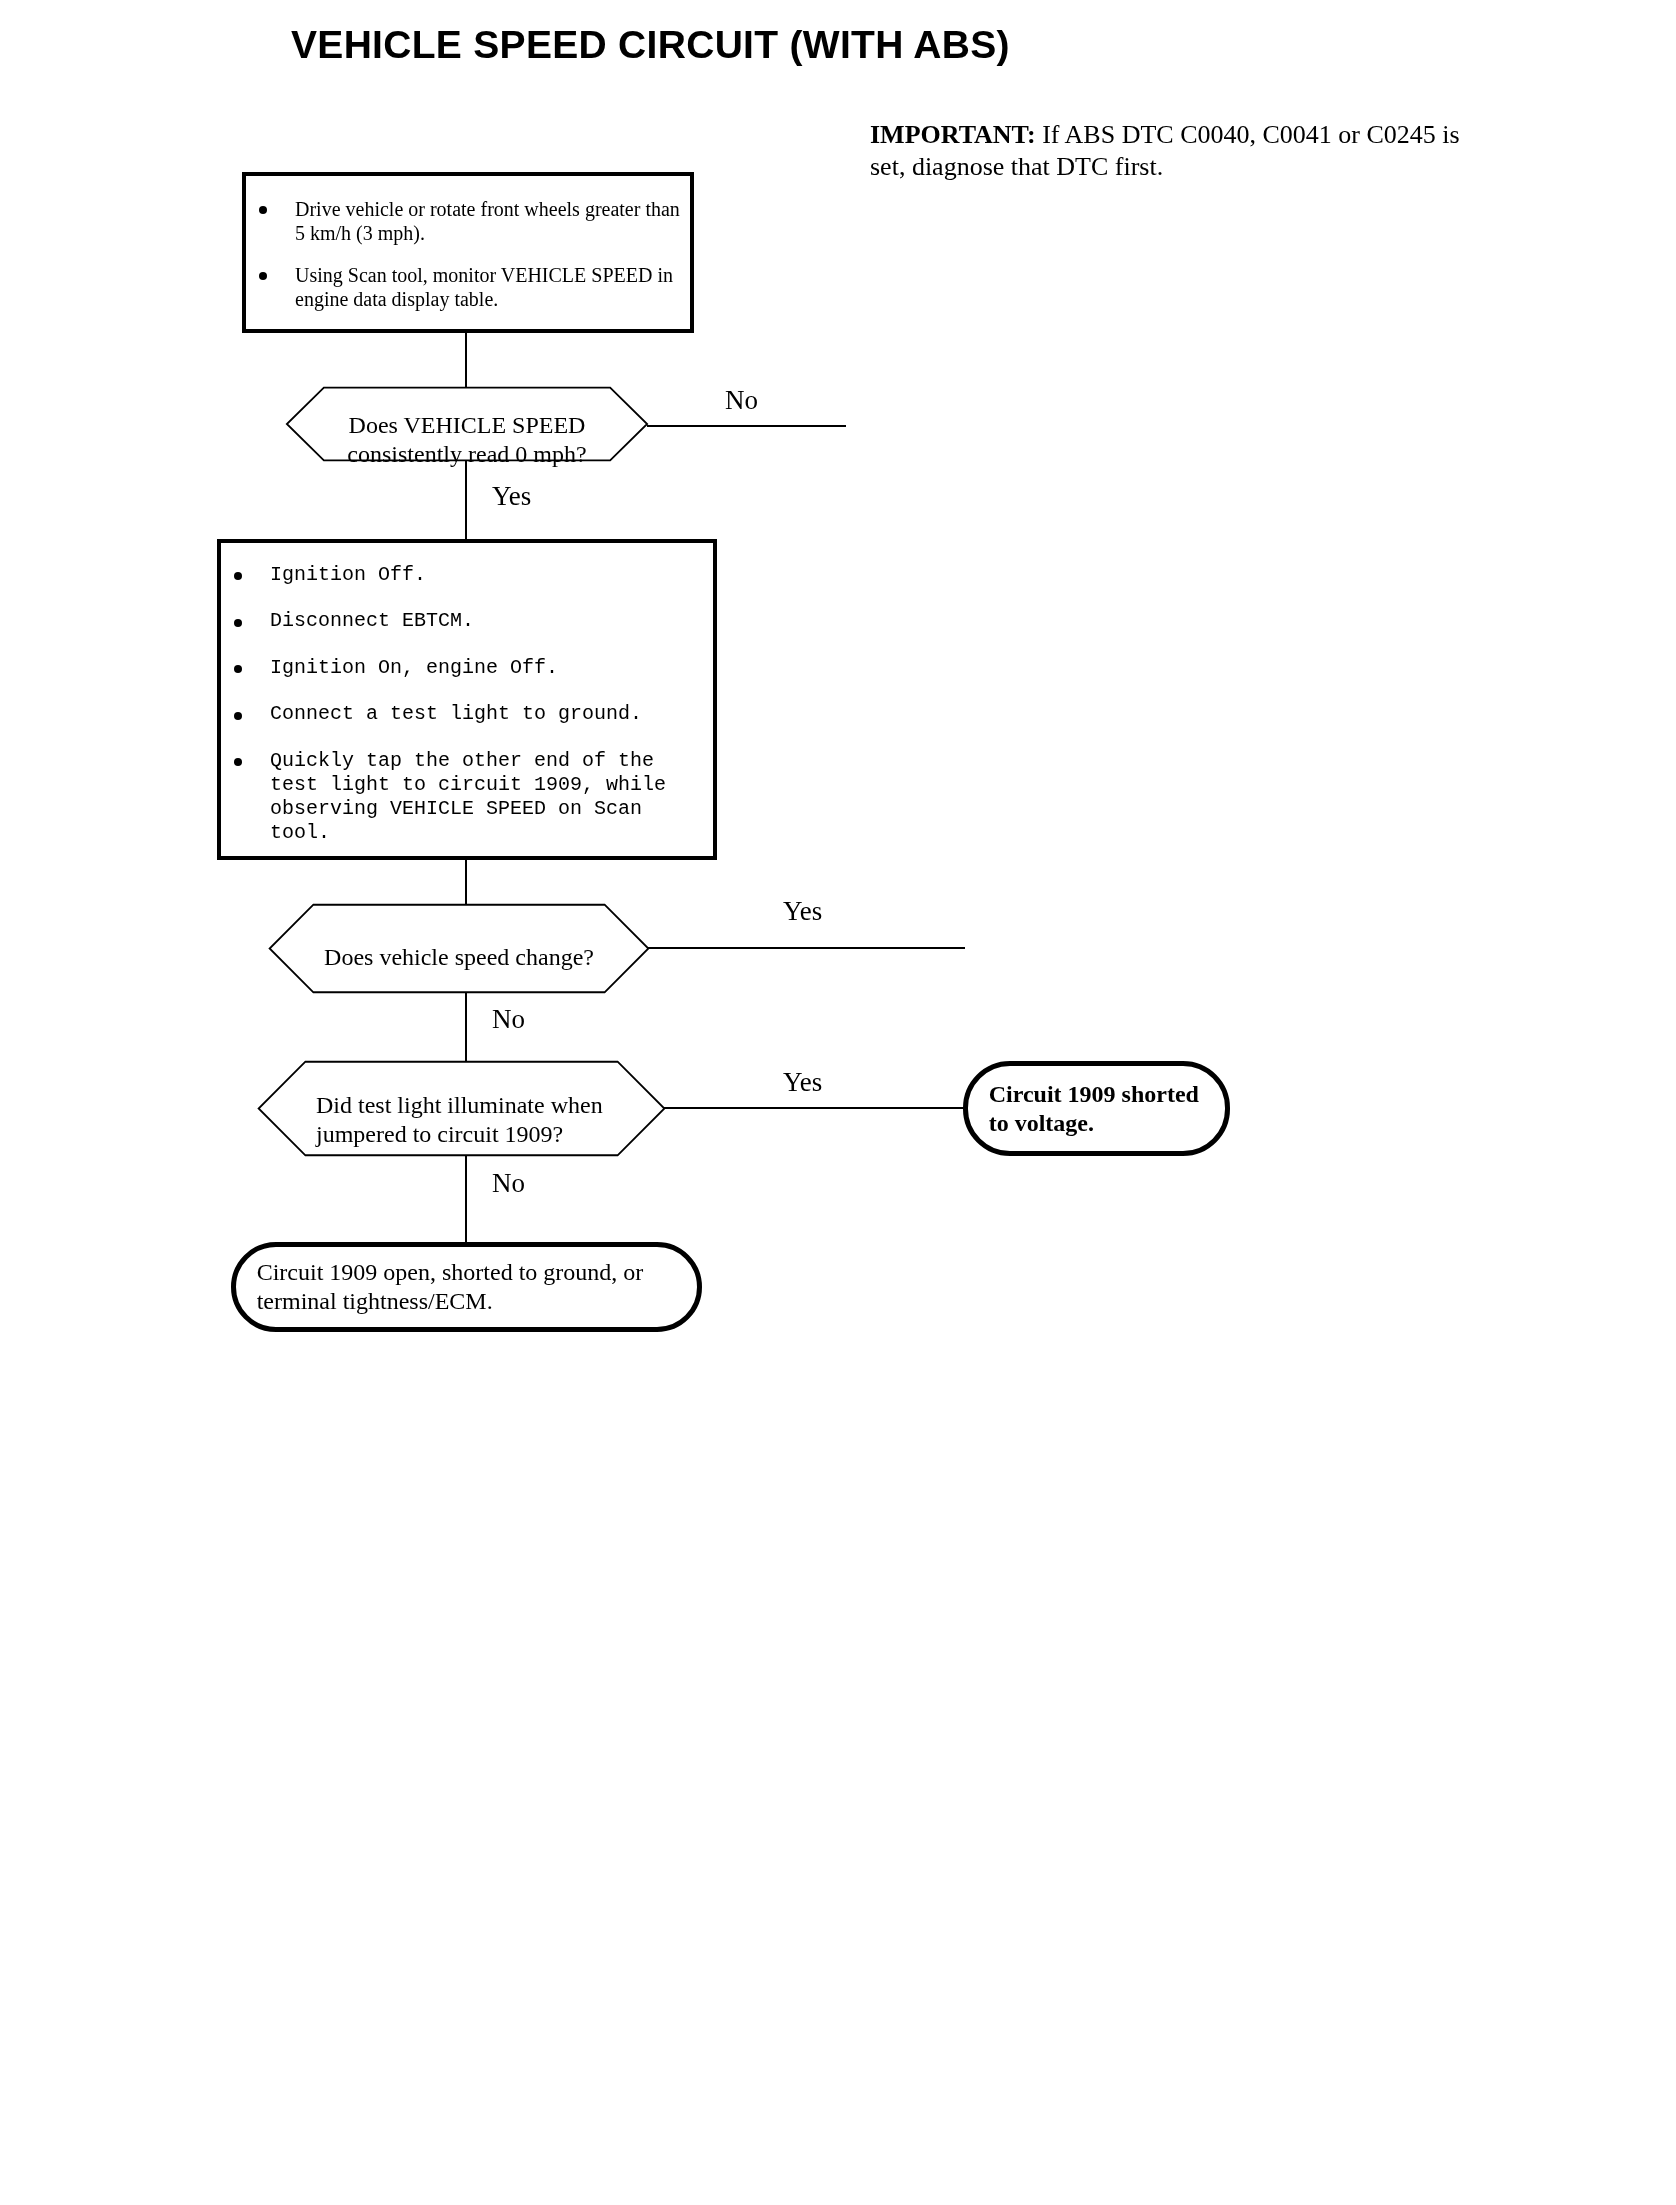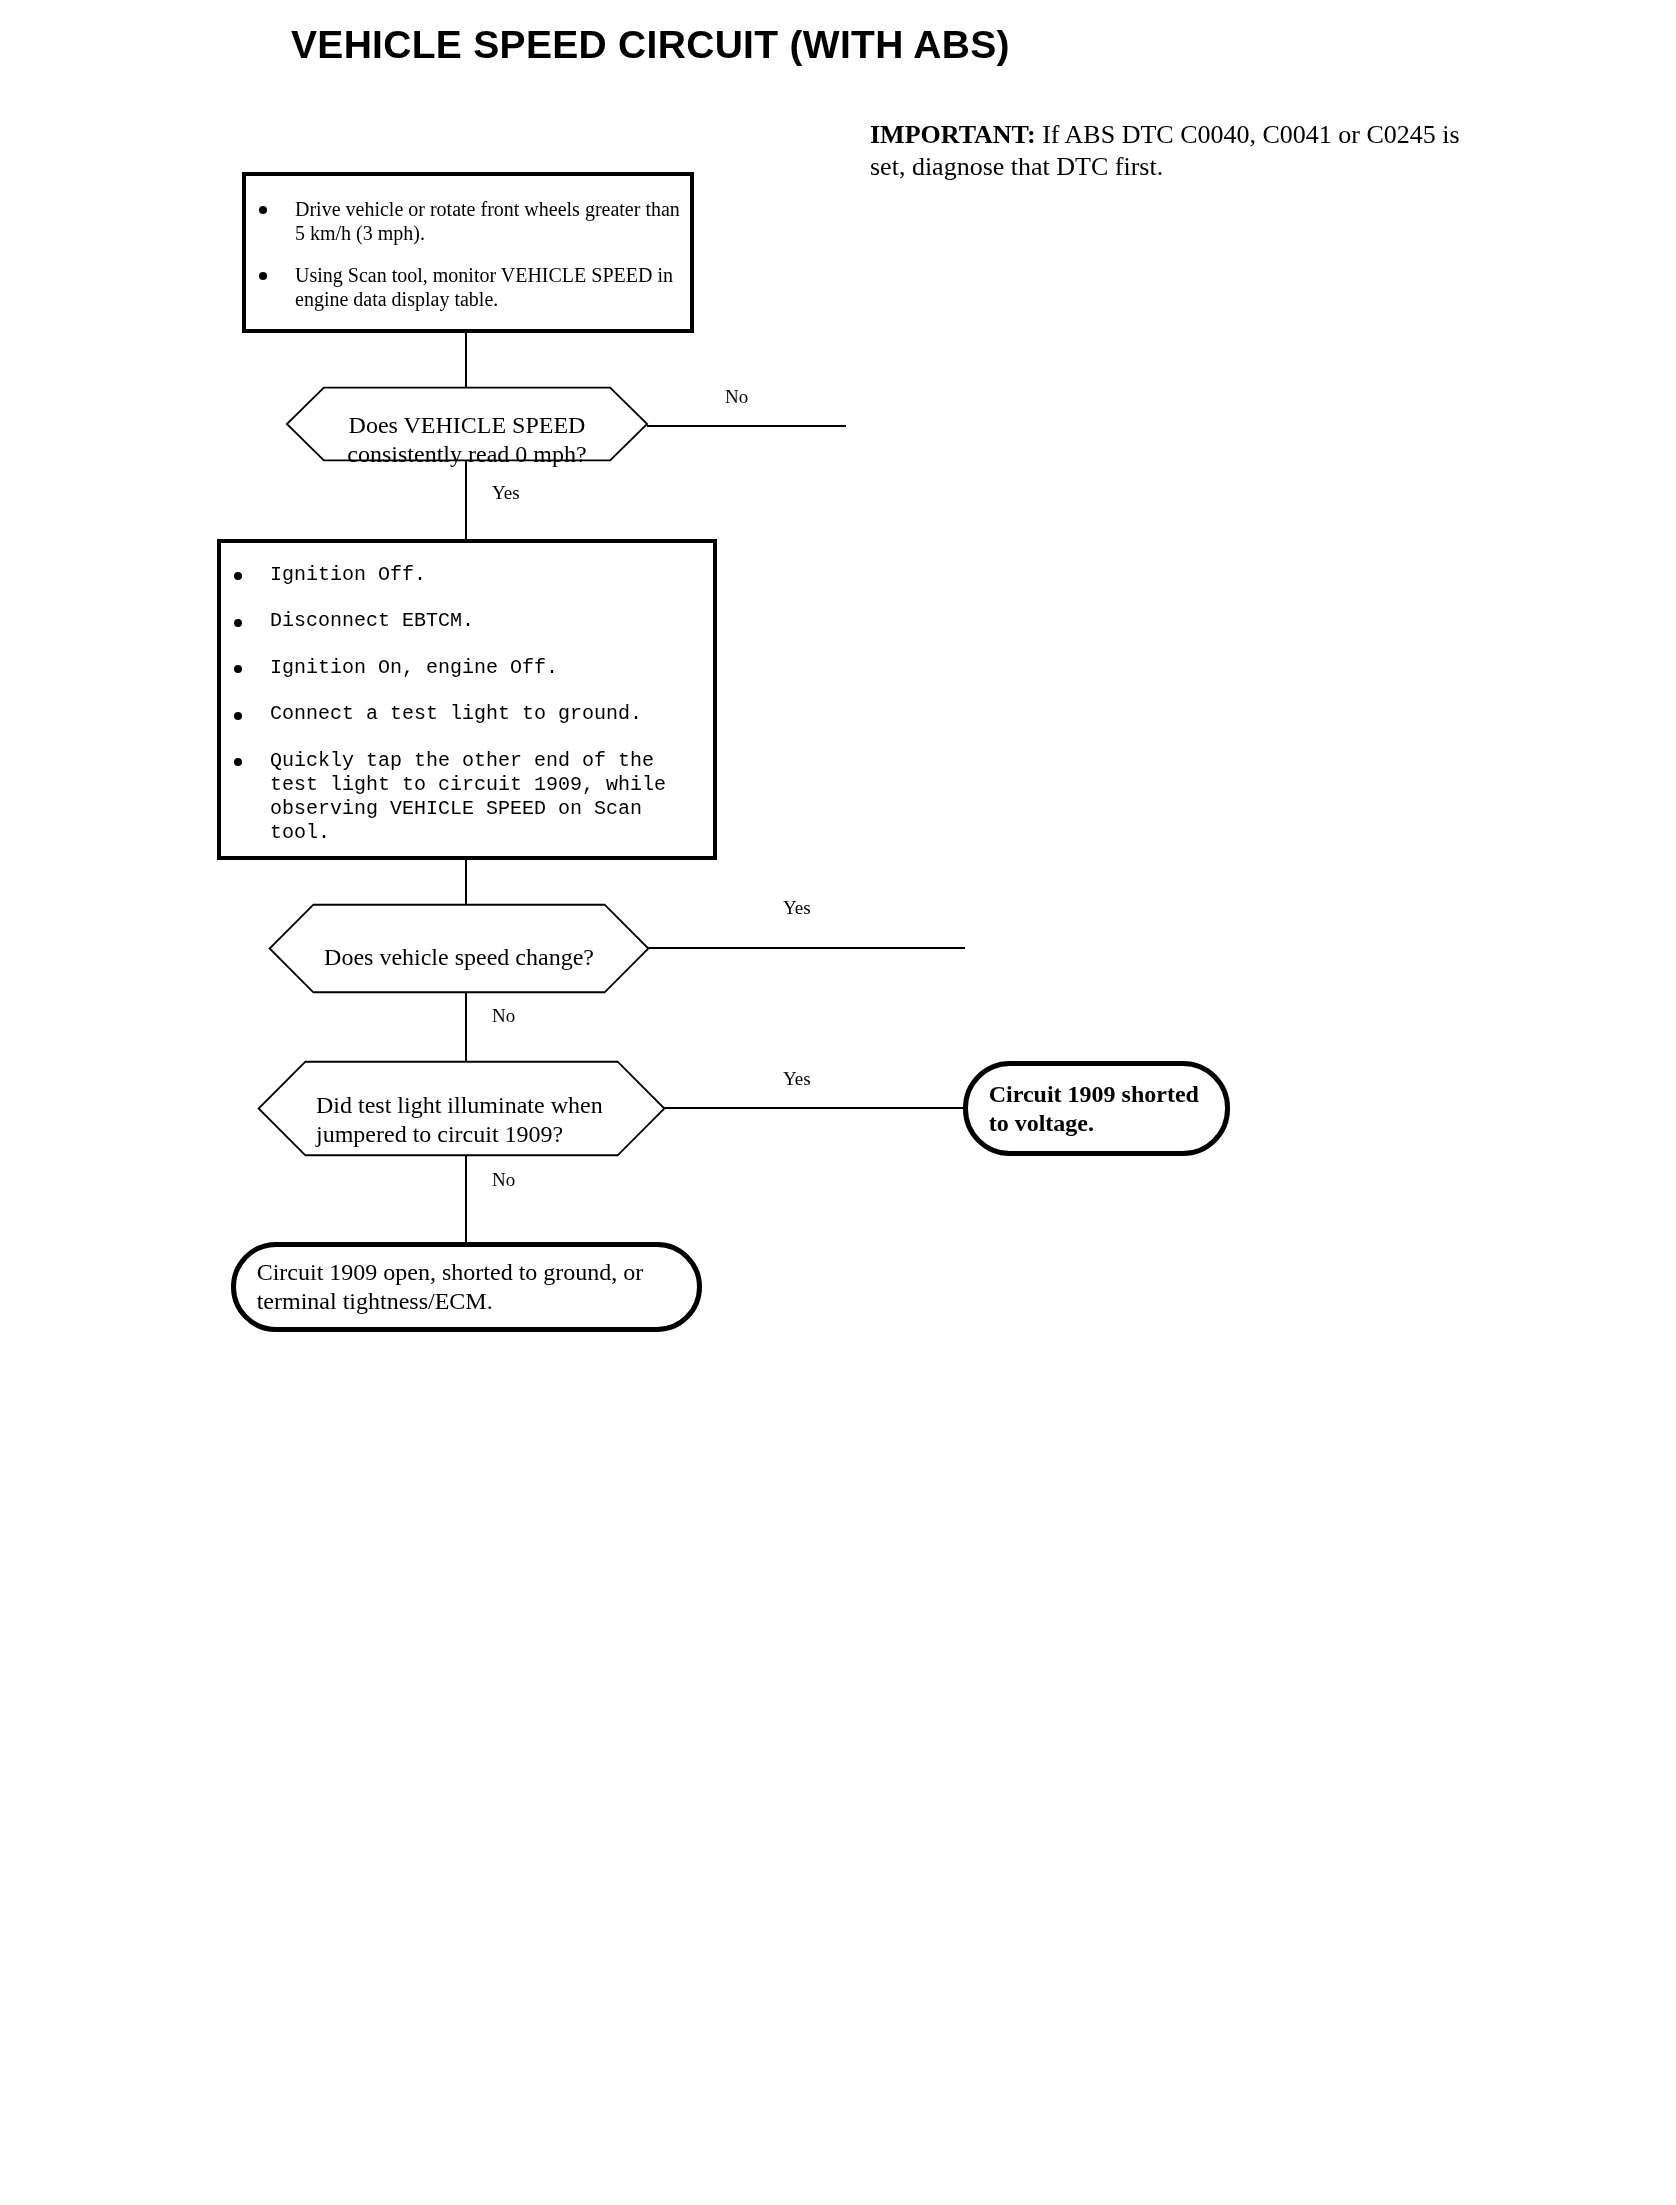--- a/index.html
+++ b/index.html
@@ -71,21 +71,21 @@
     box-sizing:border-box;padding:0 53px;
   }
   .decision .d-text.left-al{justify-content:flex-start;text-align:left;padding-left:58px;}
 
   
   .vline{position:absolute;width:2.4px;background:#000;}
   .hline{position:absolute;height:2.4px;background:#000;}
 
   .branch-label{
     position:absolute;
-    font-size:19px;line-height:1;white-space:nowrap;
+    font-size:27px;line-height:1;white-space:nowrap;
   }
 </style>
 </head>
 <body>
 
 <div class="page">
 
   <div id="doc-title">VEHICLE SPEED CIRCUIT (WITH ABS)</div>
 
   <div id="important-note">

